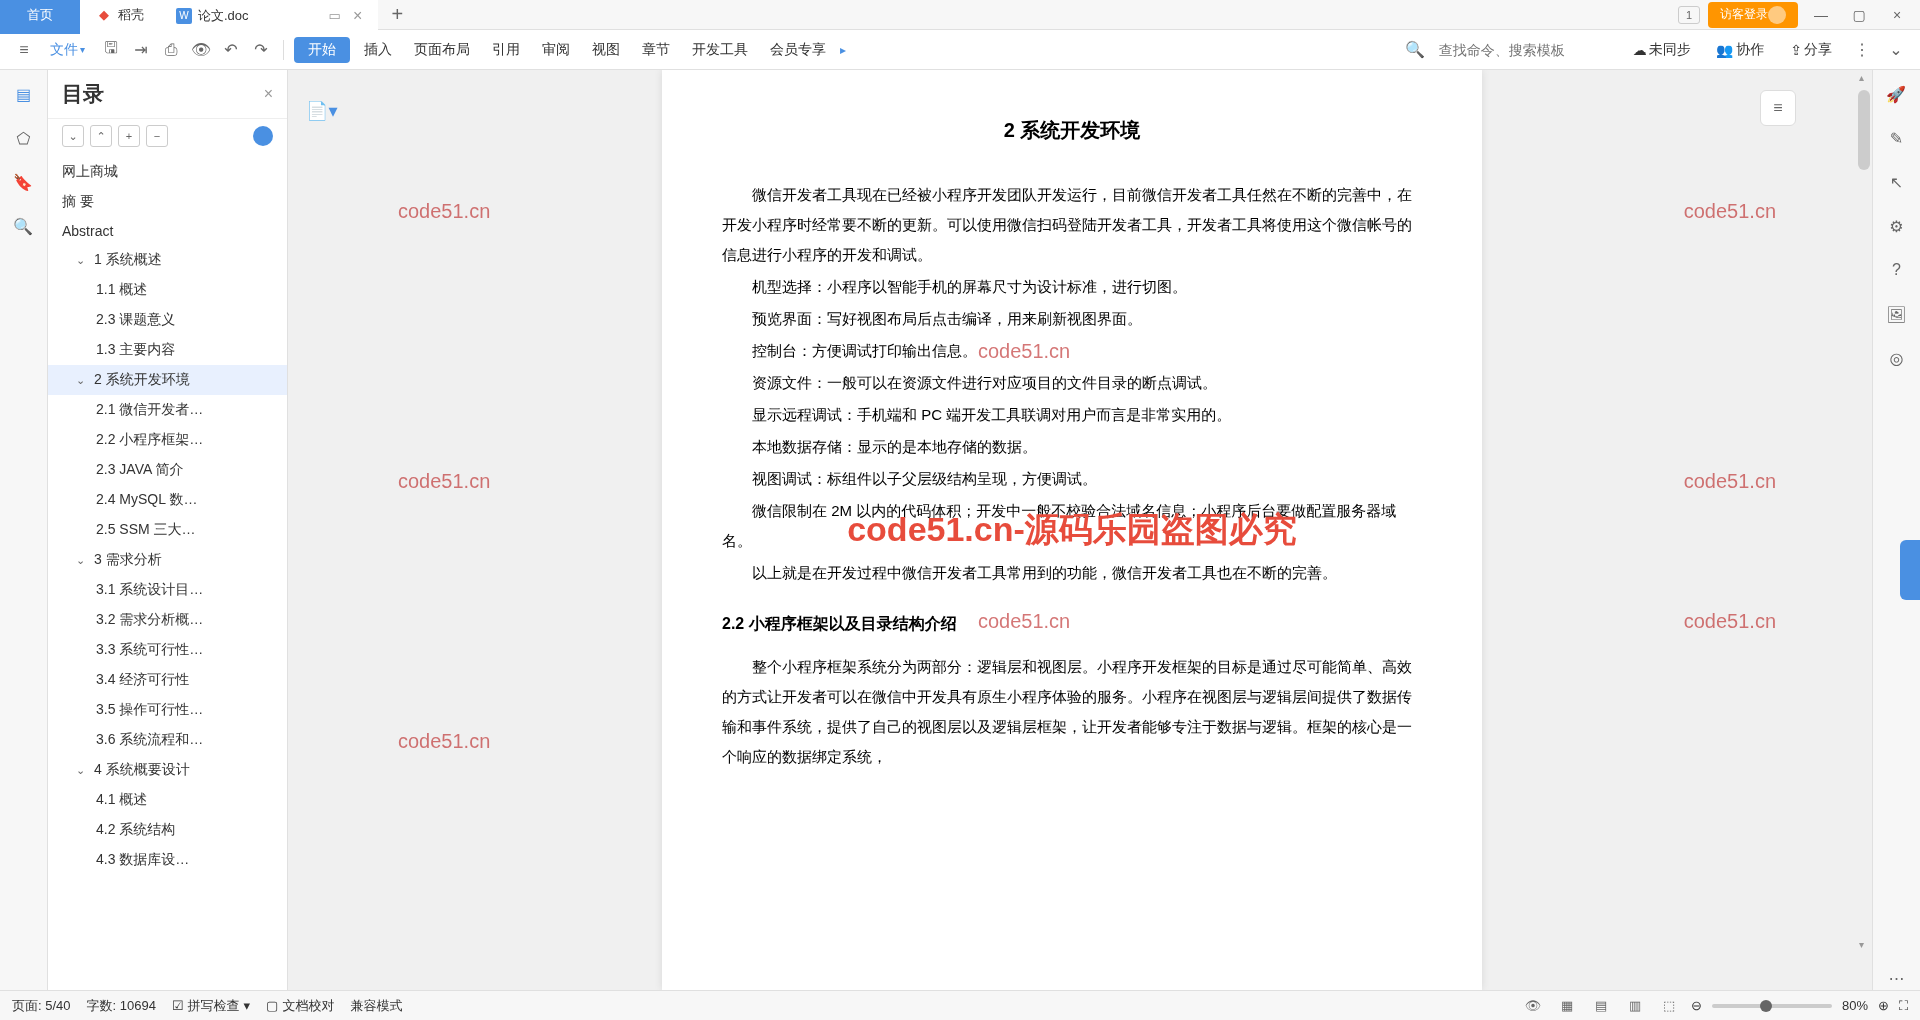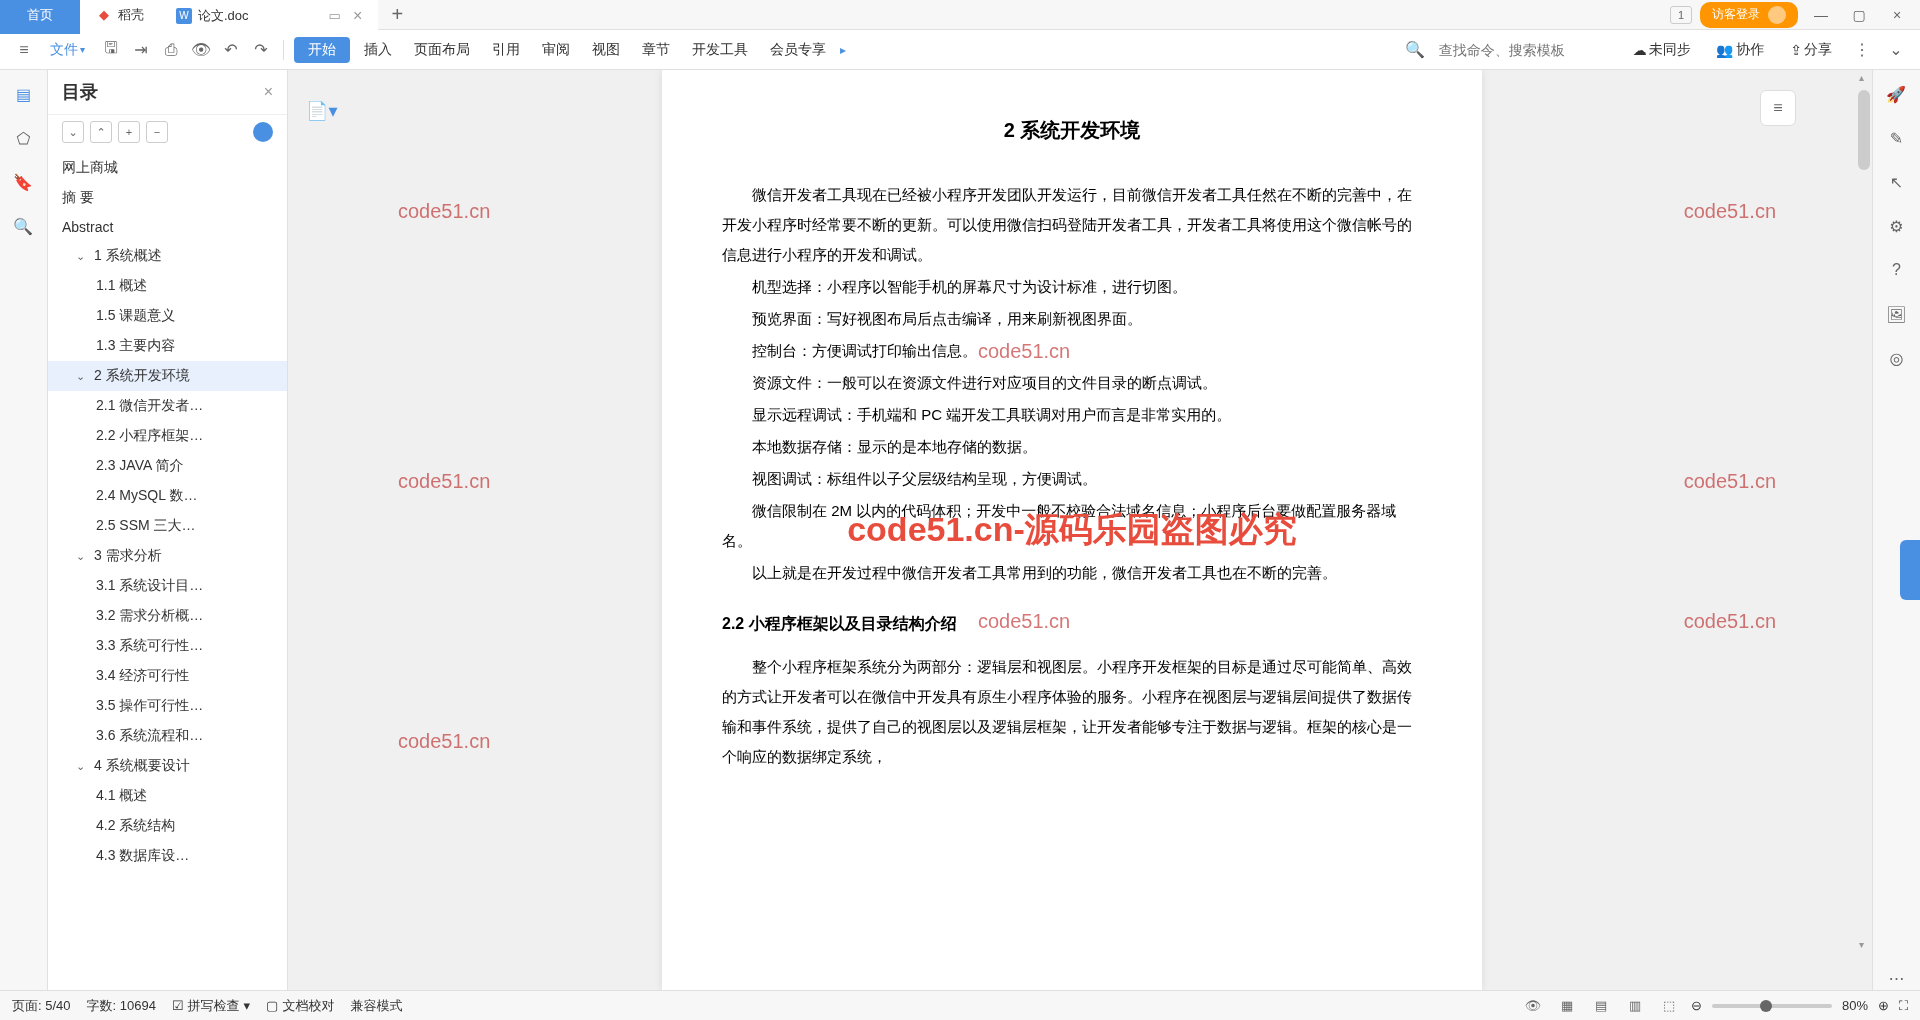--- a/index.html
+++ b/index.html
@@ -7,37 +7,37 @@
 .app{display:flex;flex-direction:column;height:1020px;width:1920px;background:#fff}
 .titlebar{display:flex;align-items:center;height:30px;background:#f7f7f7;border-bottom:1px solid #e0e0e0}
 .tab{display:flex;align-items:center;height:38px;padding:0 16px;cursor:pointer;font-size:13px;color:#333;position:relative}
 .tab.home{background:#4a90e2;color:#fff;width:80px;justify-content:center}
 .tab.docke{background:#fff;color:#333}
 .tab.active{background:#fff;border-top:2px solid #4a90e2}
 .tab-icon{width:16px;height:16px;margin-right:6px;display:inline-flex;align-items:center;justify-content:center}
 .tab-close{margin-left:12px;color:#999;font-size:16px}
 .tab-add{width:38px;display:flex;align-items:center;justify-content:center;color:#666;font-size:20px}
 .titlebar-right{margin-left:auto;display:flex;align-items:center;gap:8px;padding-right:8px}
-.login-btn{background:#ff9500;color:#fff;padding:4px 12px;border-radius:10px;font-size:12px;display:flex;gap:8px}
+.login-btn{background:#ff9500;color:#fff;padding:4px 12px;border-radius:4px;font-size:12px;display:flex;gap:0}
 .win-btn{width:30px;height:30px;display:flex;align-items:center;justify-content:center;color:#666;font-size:14px}
 .toolbar{display:flex;align-items:center;height:40px;padding:0 12px;background:#fff;border-bottom:1px solid #e0e0e0;gap:6px}
 .tb-btn{padding:4px 8px;font-size:14px;color:#333;cursor:pointer;display:flex;align-items:center;gap:2px}
 .tb-btn.file{color:#4a90e2}
 .tb-btn.start{background:#4a90e2;color:#fff;border-radius:4px;padding:4px 14px}
 .tb-icon{width:24px;height:24px;display:flex;align-items:center;justify-content:center;color:#666;font-size:16px}
 .tb-sep{width:1px;height:20px;background:#ddd;margin:0 4px}
 .tb-right{margin-left:auto;display:flex;align-items:center;gap:10px}
 .search-box{border:none;outline:none;font-size:14px;color:#0c4a6e;width:180px;padding:4px}
 .main{display:flex;flex:1;overflow:hidden}
 .leftbar{width:48px;background:#f7f7f7;border-right:1px solid #e0e0e0;display:flex;flex-direction:column;align-items:center;padding-top:12px;gap:20px}
 .lb-icon{width:24px;height:24px;display:flex;align-items:center;justify-content:center;color:#666;cursor:pointer}
 .lb-icon.active{color:#4a90e2}
 .sidebar{width:240px;background:#fff;border-right:1px solid #e0e0e0;display:flex;flex-direction:column}
 .sb-header{display:flex;align-items:center;padding:10px 14px;border-bottom:1px solid #eee}
-.sb-title{font-size:18px;font-weight:bold;color:#333}
+.sb-title{font-size:21px;font-weight:bold;color:#333}
 .sb-close{margin-left:auto;color:#999;font-size:16px;cursor:pointer}
 .sb-tools{display:flex;align-items:center;padding:6px 14px;gap:6px}
 .sb-tool{width:22px;height:22px;border:1px solid #ccc;border-radius:3px;display:flex;align-items:center;justify-content:center;font-size:11px;color:#666;cursor:pointer}
 .sb-badge{margin-left:auto;width:20px;height:20px;background:#4a90e2;border-radius:50%}
 .toc{flex:1;overflow-y:auto;padding:4px 0}
 .toc-item{padding:6px 14px;font-size:14px;color:#333;cursor:pointer;display:flex;align-items:center}
 .toc-item.active{background:#e8f0fe}
 .toc-item.l1{padding-left:14px}
 .toc-item.l2{padding-left:28px}
 .toc-item.l3{padding-left:48px}
@@ -167,21 +167,21 @@
             <span>Abstract</span>
           </div>
           <div class="toc-item l2">
             <span class="toc-chevron">⌄</span>
             <span>1  系统概述</span>
           </div>
           <div class="toc-item l3">
             <span>1.1 概述</span>
           </div>
           <div class="toc-item l3">
-            <span>1.5 课题意义</span>
+            <span>2.3 课题意义</span>
           </div>
           <div class="toc-item l3">
             <span>1.3 主要内容</span>
           </div>
           <div class="toc-item l2 active">
             <span class="toc-chevron">⌄</span>
             <span>2  系统开发环境</span>
           </div>
           <div class="toc-item l3">
             <span>2.1 微信开发者…</span>

